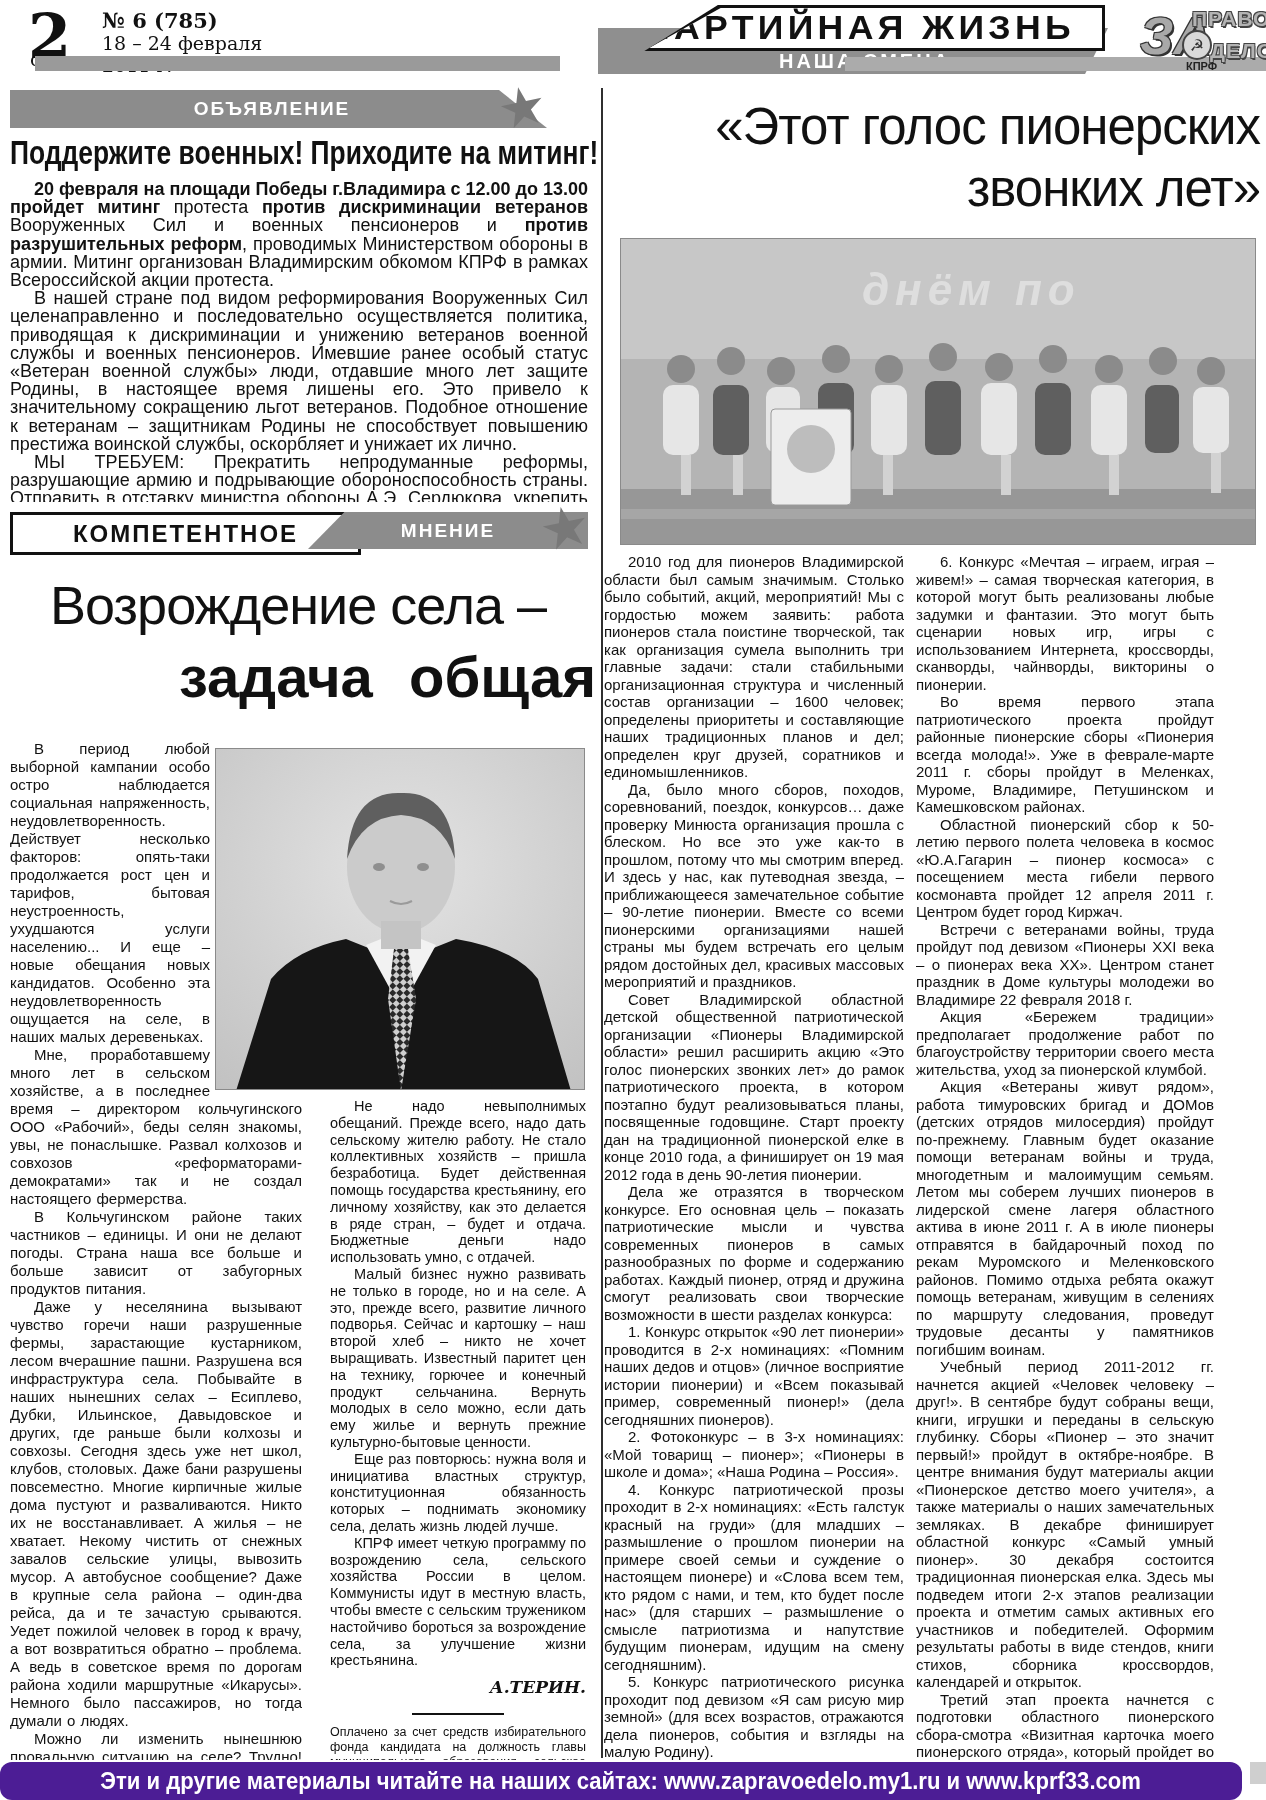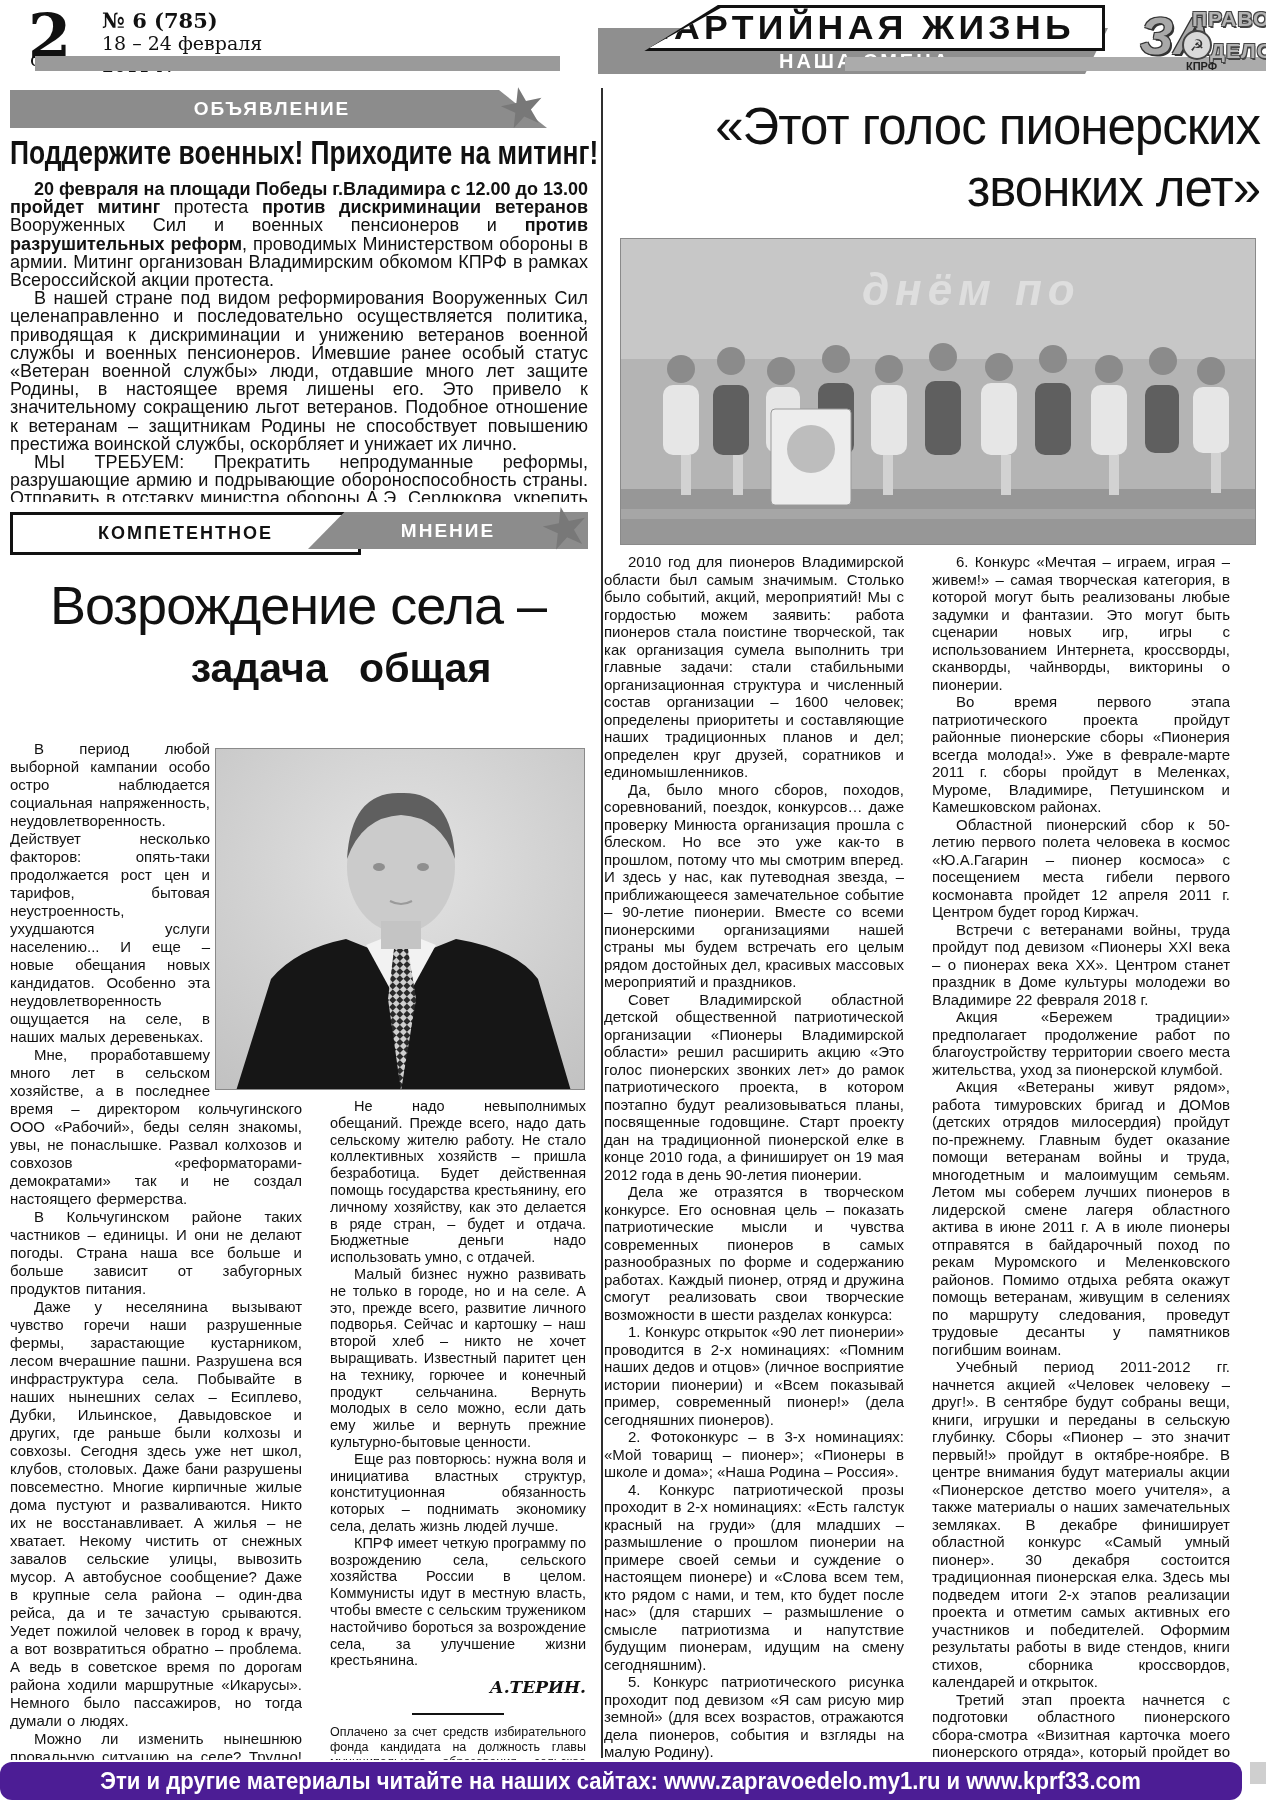--- a/index.html
+++ b/index.html
@@ -29,26 +29,26 @@
         display:flex;align-items:center;justify-content:center;font-size:16px;background:#d9d9d9;}
 
   
   .banner{background:#8c8c8c;display:flex;align-items:center;justify-content:center;}
   .banner-slant{clip-path:polygon(0 0,calc(100% - 48px) 0,100% 100%,0 100%);}
   .banner-label{color:#fff;font-weight:bold;font-size:19px;letter-spacing:2px;}
   .star{color:#787878;line-height:1;transform:rotate(-12deg);}
   .kb-white{background:#fff;border:3px solid #111;display:flex;align-items:center;justify-content:center;}
   .kb-gray{background:#8c8c8c;clip-path:polygon(13% 0,100% 0,100% 100%,0 100%);
         display:flex;align-items:center;justify-content:center;}
-  .kb-black-label{color:#111;font-weight:bold;font-size:18px;letter-spacing:2px;}
+  .kb-black-label{color:#111;font-weight:bold;font-size:24px;letter-spacing:2px;}
 
   
   .ann-headline{font-weight:bold;font-size:33px;white-space:nowrap;transform:scaleX(.8);transform-origin:left center;}
   .op-head1{font-size:54px;font-weight:400;letter-spacing:-1px;text-align:center;line-height:1;}
-  .op-head2{font-size:41px;font-weight:bold;word-spacing:20px;text-align:center;line-height:1;padding-left:43px;}
+  .op-head2{font-size:58px;font-weight:bold;word-spacing:20px;text-align:right;line-height:1;}
   .pi-head{font-size:51px;font-weight:400;text-align:right;line-height:1.22;letter-spacing:-1px;}
 
   
   .bodycol p{margin:0;text-indent:24px;text-align:justify;}
   .b{font-weight:bold;}
   .ann-body{font-size:18px;line-height:18.2px;}
   .op-col1{font-size:15px;line-height:18px;word-spacing:1px;}
   .op-col2{font-size:14.5px;line-height:16.8px;}
   .pi-col{font-size:15px;line-height:17.5px;}
   .spacer-right{float:right;width:92px;height:352px;}
@@ -233,21 +233,21 @@
       <p>2010 год для пионеров Владимирской области был самым значимым. Столько было событий, акций, мероприятий! Мы с гордостью можем заявить: работа пионеров стала поистине творческой, так как организация сумела выполнить три главные задачи: стали стабильными организационная структура и численный состав организации – 1600 человек; определены приоритеты и составляющие наших традиционных планов и дел; определен круг друзей, соратников и единомышленников.</p>
       <p>Да, было много сборов, походов, соревнований, поездок, конкурсов… даже проверку Минюста организация прошла с блеском. Но все это уже как-то в прошлом, потому что мы смотрим вперед. И здесь у нас, как путеводная звезда, – приближающееся замечательное событие – 90-летие пионерии. Вместе со всеми пионерскими организациями нашей страны мы будем встречать его целым рядом достойных дел, красивых массовых мероприятий и праздников.</p>
       <p>Совет Владимирской областной детской общественной патриотической организации «Пионеры Владимирской области» решил расширить акцию «Это голос пионерских звонких лет» до рамок патриотического проекта, в котором поэтапно будут реализовываться планы, посвященные годовщине. Старт проекту дан на традиционной пионерской елке в конце 2010 года, а финиширует он 19 мая 2012 года в день 90-летия пионерии.</p>
       <p>Дела же отразятся в творческом конкурсе. Его основная цель – показать патриотические мысли и чувства современных пионеров в самых разнообразных по форме и содержанию работах. Каждый пионер, отряд и дружина смогут реализовать свои творческие возможности в шести разделах конкурса:</p>
       <p>1. Конкурс открыток «90 лет пионерии» проводится в 2-х номинациях: «Помним наших дедов и отцов» (личное восприятие истории пионерии) и «Всем показывай пример, современный пионер!» (дела сегодняшних пионеров).</p>
       <p>2. Фотоконкурс – в 3-х номинациях: «Мой товарищ – пионер»; «Пионеры в школе и дома»; «Наша Родина – Россия».</p>
       <p>4. Конкурс патриотической прозы проходит в 2-х номинациях: «Есть галстук красный на груди» (для младших – размышление о прошлом пионерии на примере своей семьи и суждение о настоящем пионере) и «Слова всем тем, кто рядом с нами, и тем, кто будет после нас» (для старших – размышление о смысле патриотизма и напутствие будущим пионерам, идущим на смену сегодняшним).</p>
       <p>5. Конкурс патриотического рисунка проходит под девизом «Я сам рисую мир земной» (для всех возрастов, отражаются дела пионеров, события и взгляды на малую Родину).</p>
     </div>
 
-  <div class="abs" style="left:916px;top:553px;width:298px;height:1208px;overflow:hidden;margin-left:16px;">
+  <div class="abs" style="left:916px;top:553px;width:298px;height:1208px;overflow:hidden;">
     <div class="bodycol pi-col">
         <p>6. Конкурс «Мечтая – играем, играя – живем!» – самая творческая категория, в которой могут быть реализованы любые задумки и фантазии. Это могут быть сценарии новых игр, игры с использованием Интернета, кроссворды, сканворды, чайнворды, викторины о пионерии.</p>
         <p>Во время первого этапа патриотического проекта пройдут районные пионерские сборы «Пионерия всегда молода!». Уже в феврале-марте 2011 г. сборы пройдут в Меленках, Муроме, Владимире, Петушинском и Камешковском районах.</p>
         <p>Областной пионерский сбор к 50-летию первого полета человека в космос «Ю.А.Гагарин – пионер космоса» с посещением места гибели первого космонавта пройдет 12 апреля 2011 г. Центром будет город Киржач.</p>
         <p>Встречи с ветеранами войны, труда пройдут под девизом «Пионеры XXI века – о пионерах века XX». Центром станет праздник в Доме культуры молодежи во Владимире 22 февраля 2018 г.</p>
         <p>Акция «Бережем традиции» предполагает продолжение работ по благоустройству территории своего места жительства, уход за пионерской клумбой.</p>
         <p>Акция «Ветераны живут рядом», работа тимуровских бригад и ДОМов (детских отрядов милосердия) пройдут по-прежнему. Главным будет оказание помощи ветеранам войны и труда, многодетным и малоимущим семьям. Летом мы соберем лучших пионеров в лидерской смене лагеря областного актива в июне 2011 г. А в июле пионеры отправятся в байдарочный поход по рекам Муромского и Меленковского районов. Помимо отдыха ребята окажут помощь ветеранам, живущим в селениях по маршруту следования, проведут трудовые десанты у памятников погибшим воинам.</p>
         <p>Учебный период 2011-2012 гг. начнется акцией «Человек человеку – друг!». В сентябре будут собраны вещи, книги, игрушки и переданы в сельскую глубинку. Сборы «Пионер – это значит первый!» пройдут в октябре-ноябре. В центре внимания будут материалы акции «Пионерское детство моего учителя», а также материалы о наших замечательных земляках. В декабре финиширует областной конкурс «Самый умный пионер». 30 декабря состоится традиционная пионерская елка. Здесь мы подведем итоги 2-х этапов реализации проекта и отметим самых активных его участников и победителей. Оформим результаты работы в виде стендов, книги стихов, сборника кроссвордов, календарей и открыток.</p>
         <p>Третий этап проекта начнется с подготовки областного пионерского сбора-смотра «Визитная карточка моего пионерского отряда», который пройдет во Владимире в феврале 2012 г. И, наконец, 19 мая 2012 г. состоится областной слет – праздник «Пионерии – 90!».</p>
       </div>

